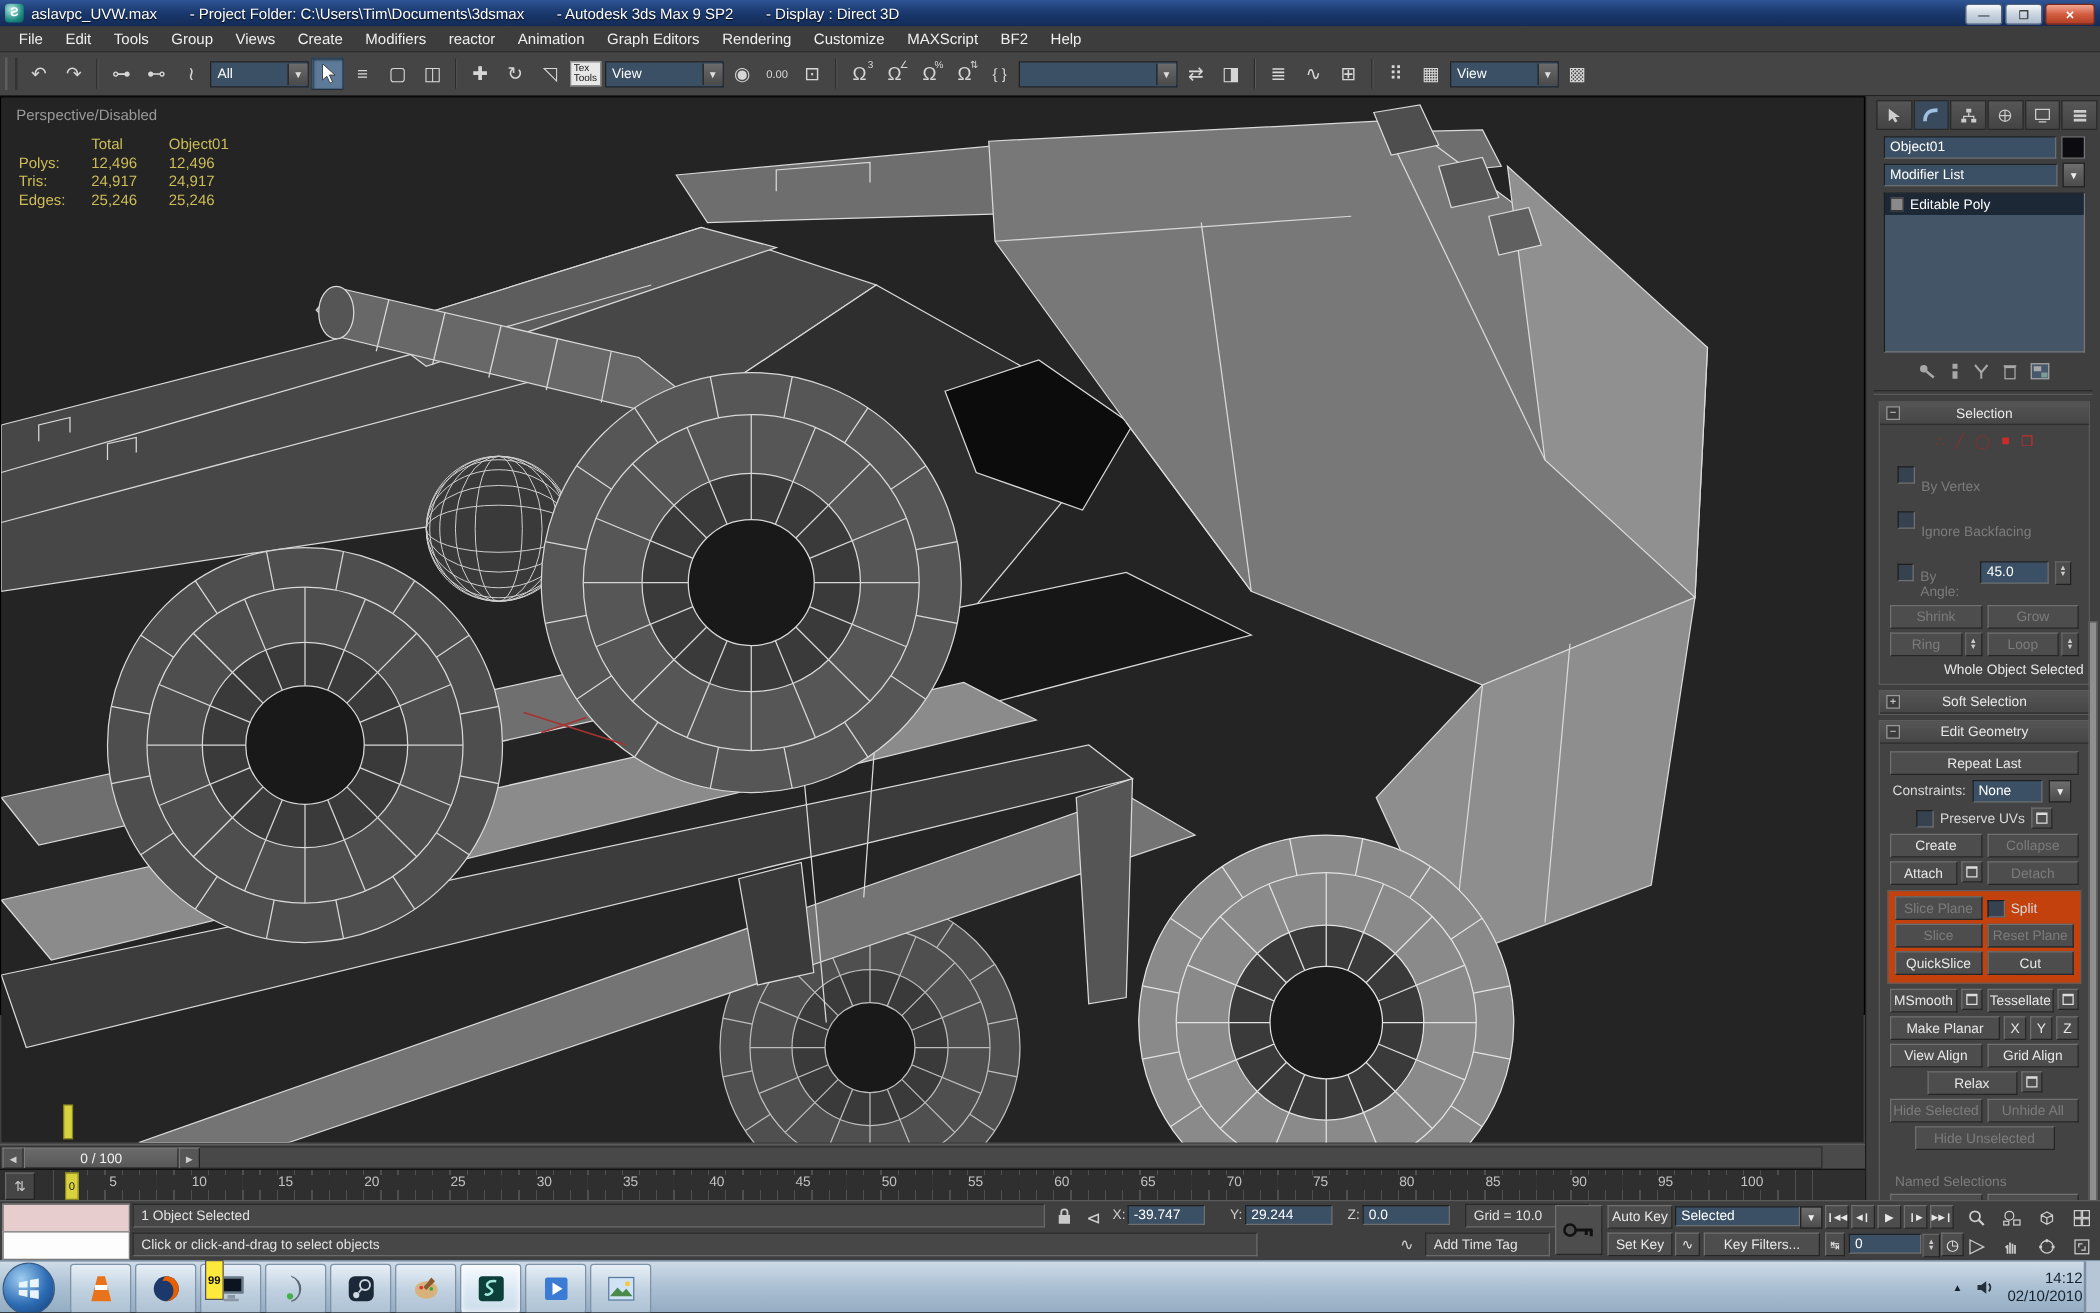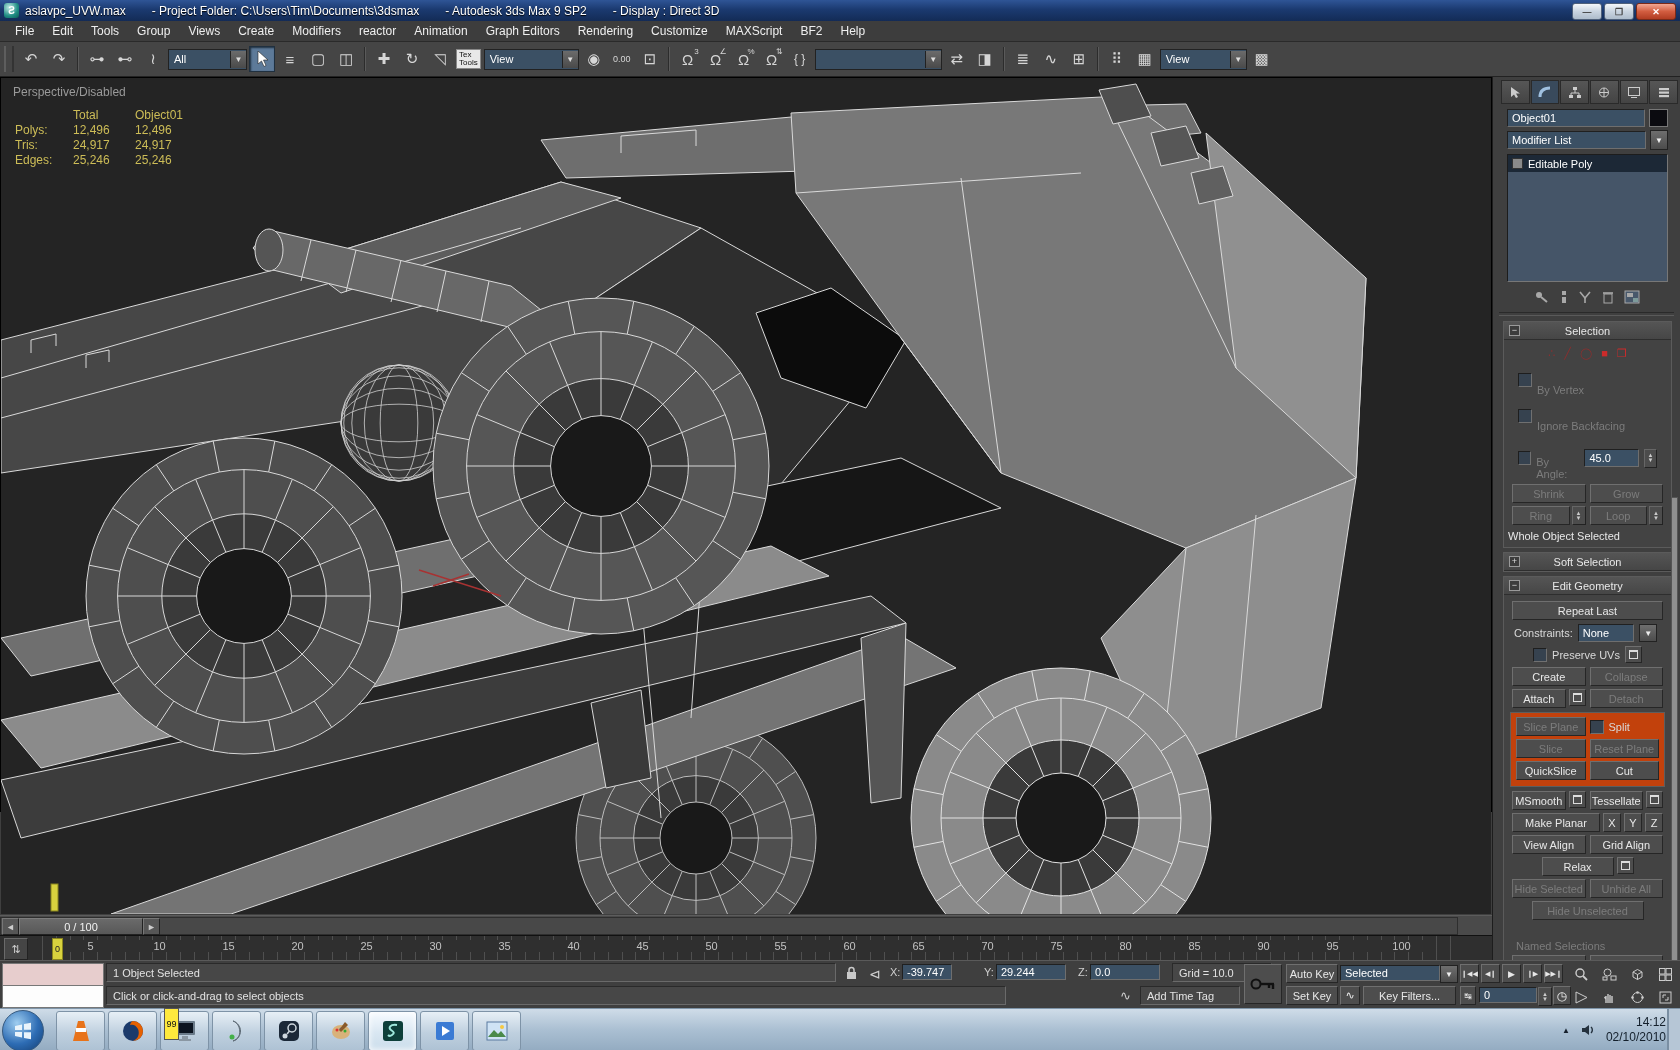--- a/index.html
+++ b/index.html
@@ -629,21 +629,21 @@
               </span>
             </div>
           <div style="display:flex;gap:2px">
               <div class="btn dis" style="flex:1">Loop</div>
               <span class="spinner">
                 <span>▲</span>
                 <span>▼</span>
               </span>
             </div>
         </div>
-        <div style="text-align:left;margin-top:5px;color:#e8e8e8">Whole Object Selected</div>
+        <div style="text-align:right;margin-top:5px;color:#e8e8e8">Whole Object Selected</div>
       </div>
     </div>
 
     <div class="rollout">
       <div class="ro-h">
         <span class="pm">+</span>
         <span class="t">Soft Selection</span>
       </div>
     </div>
 
@@ -794,21 +794,21 @@
     <div class="listener-white"></div>
     <div class="sunken" style="left:106px;top:2px;width:730px">1 Object Selected</div>
     <div class="sunken" style="left:106px;top:25px;width:900px">Click or click-and-drag to select objects</div>
 
     <svg style="position:absolute;left:845px;top:5px" width="13" height="15" viewBox="0 0 13 15">
         <rect x="2" y="6" width="9" height="7" fill="#c9c9c9"></rect>
         <path d="M4 6 V4 a2.5 2.5 0 0 1 5 0 V6" stroke="#c9c9c9" stroke-width="1.5" fill="none"></path>
       </svg>
     <div class="coordlbl" style="left:869px;font-size:14px">⊲</div>
     <div class="coordlbl" style="left:890px">X:</div>
-    <div class="cfld" style="left:902px;width:50px">-39.747</div>
+    <div class="cfld" style="left:902px;width:62px">-39.747</div>
     <div class="coordlbl" style="left:984px">Y:</div>
     <div class="cfld" style="left:996px;width:70px">29.244</div>
     <div class="coordlbl" style="left:1078px">Z:</div>
     <div class="cfld" style="left:1090px;width:70px">0.0</div>
     <div class="sunken" style="left:1172px;top:2px;width:100px">Grid = 10.0</div>
     <div class="coordlbl" style="left:1120px;top:27px;font-size:13px">∿</div>
     <div class="sunken" style="left:1140px;top:25px;width:100px">Add Time Tag</div>
 
     <div class="sbtn" style="left:1244px;top:3px;width:38px;height:40px">
       <svg width="26" height="14" viewBox="0 0 26 14">
@@ -915,21 +915,21 @@
           <path d="M12 2 A10 10 0 0 1 22 12 A10 10 0 0 1 12 22 C17 20 19 15 17 10 C15 6 12 5 9 6 C10 3 11 2 12 2 Z" fill="#e66000"></path>
         </svg>
       </div>
     <div class="tapp" style="left:160px">
       <svg width="26" height="24" viewBox="0 0 26 24">
           <rect x="3" y="2" width="20" height="14" rx="1" fill="#6b7b8a"></rect>
           <rect x="5" y="4" width="16" height="10" fill="#0c1420"></rect>
           <rect x="10" y="17" width="6" height="3" fill="#8a97a3"></rect>
           <rect x="7" y="20" width="12" height="2" fill="#8a97a3"></rect>
         </svg>
-      <span style="position:absolute;margin-left:-26px;margin-top:-14px;background:#ffe93d;color:#111;font-size:9px;font-weight:normal;padding:10px 1px;border:1px solid #555">99</span>
+      <span style="position:absolute;margin-left:-26px;margin-top:-14px;background:#ffe93d;color:#111;font-size:9px;font-weight:bold;padding:10px 1px;border:1px solid #555">99</span>
     </div>
     <div class="tapp" style="left:212px">
         <svg width="24" height="24" viewBox="0 0 24 24">
           <path d="M8 2 C16 4 18 20 8 22 C18 18 18 6 8 2 Z" fill="#9aa7b2" stroke="#5d6a75"></path>
           <circle cx="7" cy="18" r="2.5" fill="#43b049"></circle>
         </svg>
       </div>
     <div class="tapp" style="left:264px">
         <svg width="24" height="24" viewBox="0 0 24 24">
           <rect x="2" y="2" width="20" height="20" rx="5" fill="#1b2838"></rect>

